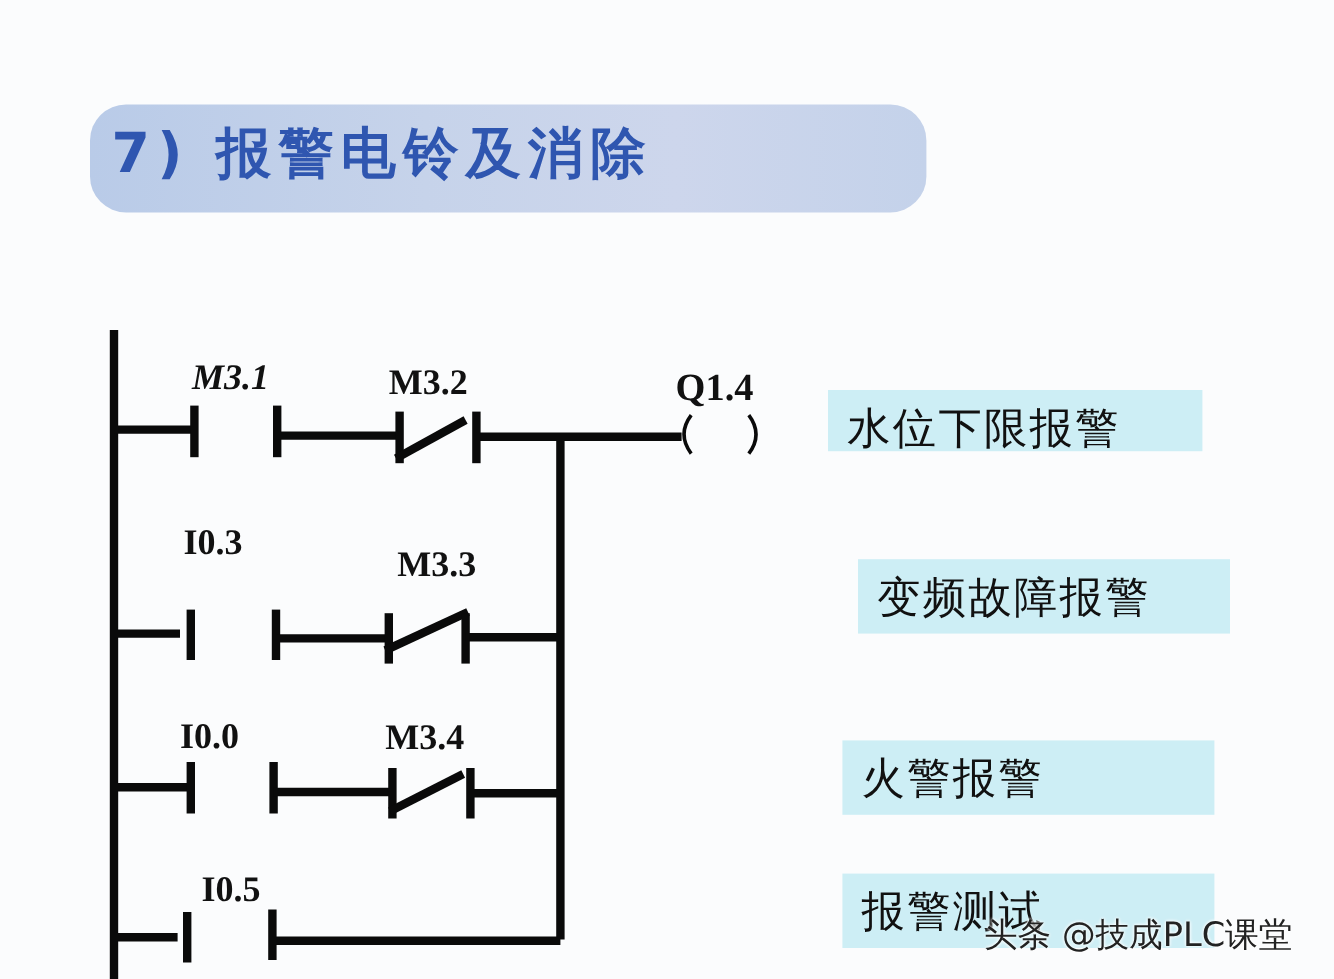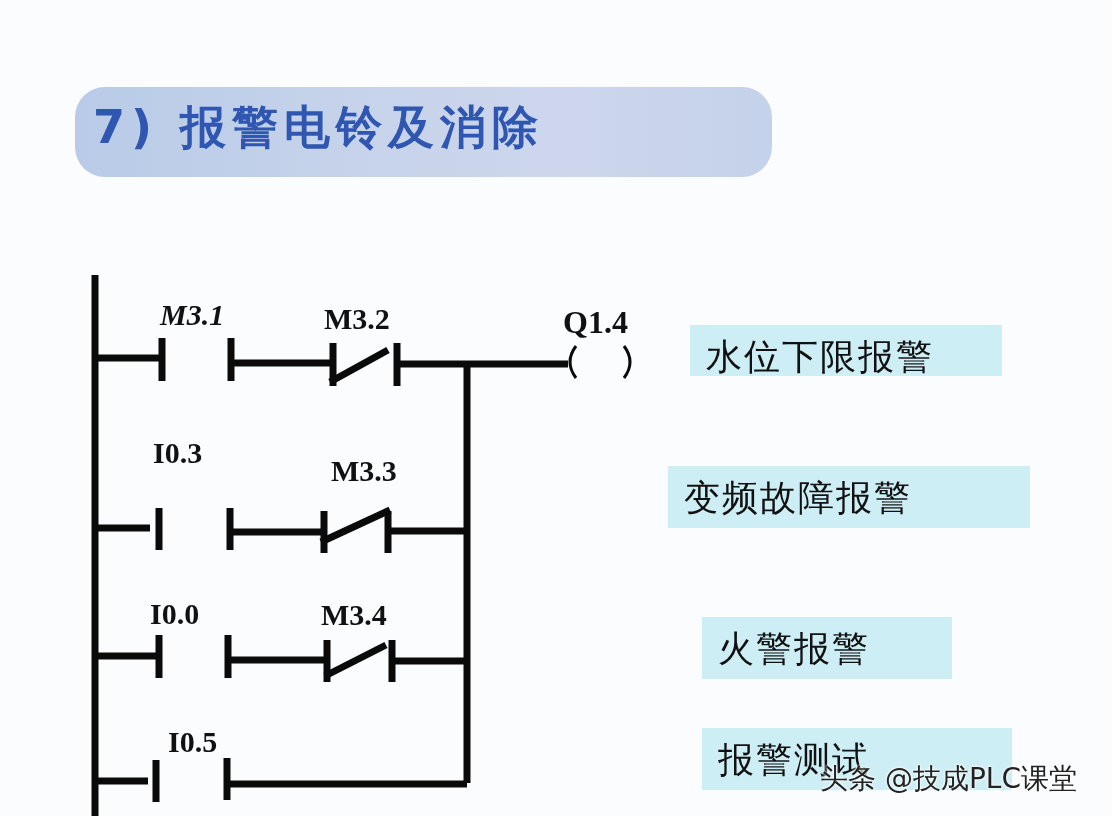--- a/index.html
+++ b/index.html
@@ -78,23 +78,23 @@
 <div class="lbl" style="left:331px;top:454px;">M3.3</div>
 <div class="lbl" style="left:150px;top:597px;">I0.0</div>
 <div class="lbl" style="left:321px;top:598px;">M3.4</div>
 <div class="lbl" style="left:168px;top:725px;">I0.5</div>
 
 <div class="lbl" style="left:563px;top:304px;font-size:32px;">Q1.4</div>
 
 <div class="box" style="left:690px;top:325px;width:312px;height:51px;">
   <div class="box-text">水位下限报警</div>
 </div>
-<div class="box" style="left:668px;top:466px;width:362px;height:62px;">
+<div class="box" style="left:715px;top:466px;width:310px;height:62px;">
   <div class="box-text">变频故障报警</div>
 </div>
-<div class="box" style="left:702px;top:617px;width:250px;height:62px;">
+<div class="box" style="left:702px;top:617px;width:310px;height:62px;">
   <div class="box-text">火警报警</div>
 </div>
 <div class="box" style="left:702px;top:728px;width:310px;height:62px;">
   <div class="box-text">报警测试</div>
 </div>
 
 <div class="watermark">头条 @技成PLC课堂</div>
 
 </body></html>

